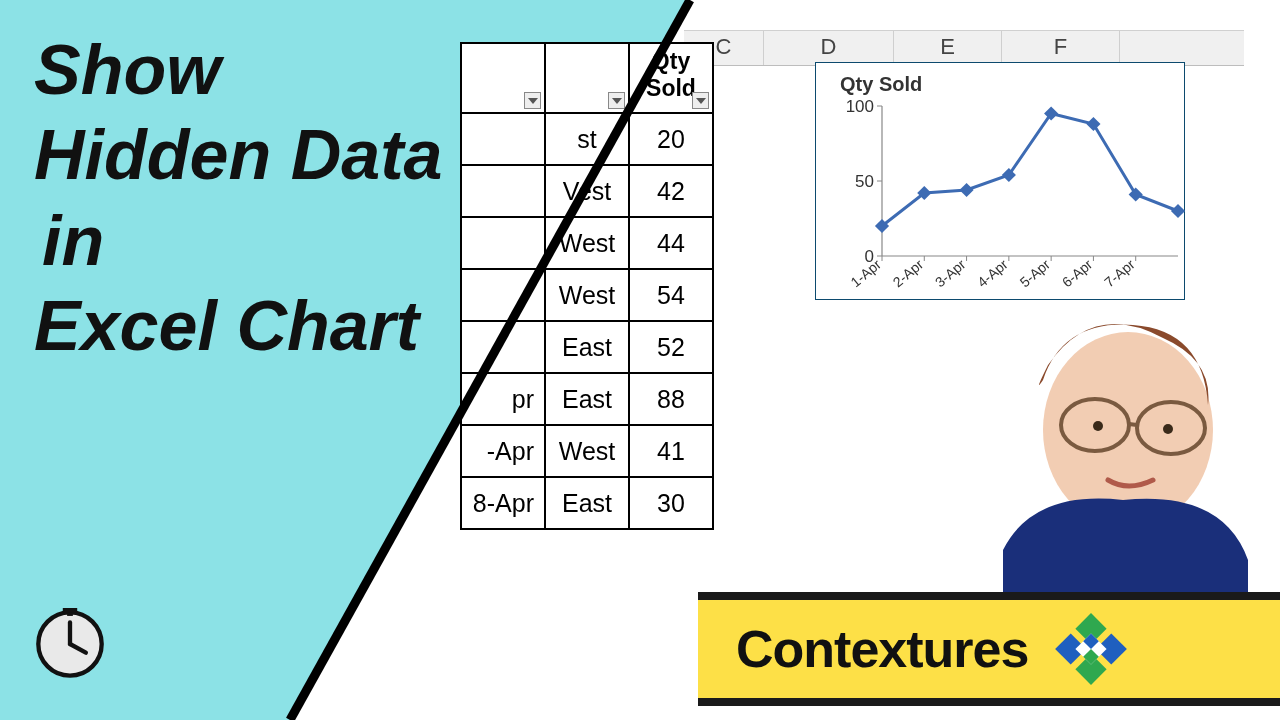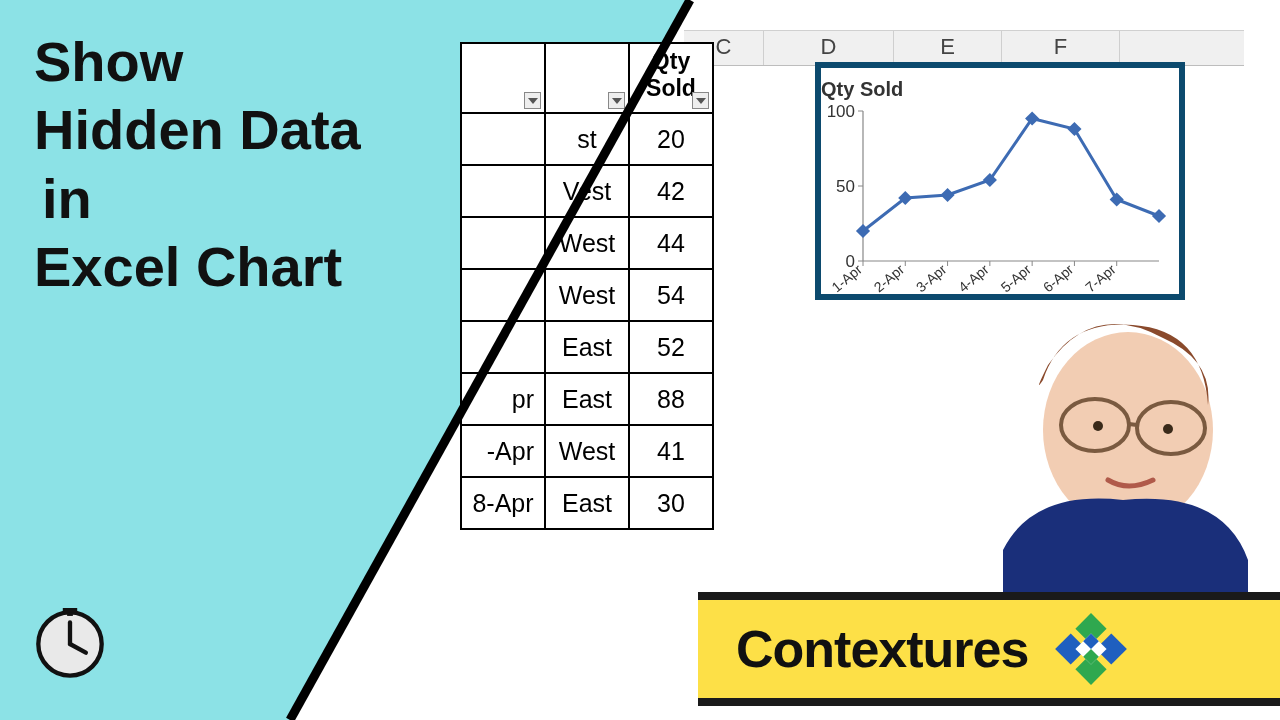--- a/index.html
+++ b/index.html
@@ -30,26 +30,27 @@
     position: absolute;
     inset: 0;
     z-index: 3;
     pointer-events: none;
   }
 
   .title {
     position: absolute;
     top: 28px;
     left: 34px;
-    font-size: 56px;
+    font-size: 70px;
     font-weight: 600;
     line-height: 1.22;
     color: #111;
     z-index: 4;
     font-family: "Segoe UI Semibold","Segoe UI", sans-serif;
+    font-style: italic;
   }
   .duration-row {
     position: absolute;
     left: 34px;
     bottom: 40px;
     display: flex;
     align-items: center;
     gap: 28px;
     z-index: 4;
   }
@@ -136,23 +137,23 @@
   .col-qty { min-width: 78px; }
 
   
   .chart-box {
     position: absolute;
     top: 62px;
     left: 815px;
     width: 370px;
     height: 238px;
     background: #fff;
-    border: 6px solid #0c4a6e;
+    border: 1px solid #0c4a6e;
     z-index: 2;
-    padding: 10px 10px 6px 0;
+    padding: 10px 10px 6px 24px;
   }
   .chart-title {
     font-size: 20px;
     font-weight: 700;
     color: #333;
     margin-bottom: 4px;
   }
 
   
   .brand-bar {
@@ -285,21 +286,21 @@
         <td class="col-date" style="text-align:right">pr</td>
         <td>East</td>
         <td>88</td>
       </tr>
     <tr>
         <td class="col-date" style="text-align:right">-Apr</td>
         <td>West</td>
         <td>41</td>
       </tr>
     <tr>
-        <td class="col-date" style="">8-Apr</td>
+        <td class="col-date" style="text-align:right">8-Apr</td>
         <td>East</td>
         <td>30</td>
       </tr>
   </tbody>
 </table>
 
 <div class="chart-box">
   <div class="chart-title">Qty Sold</div>
   <svg id="chart-svg" width="346" height="198">
       <line x1="42" y1="6" x2="42" y2="156" stroke="#888" stroke-width="1.2"></line>

